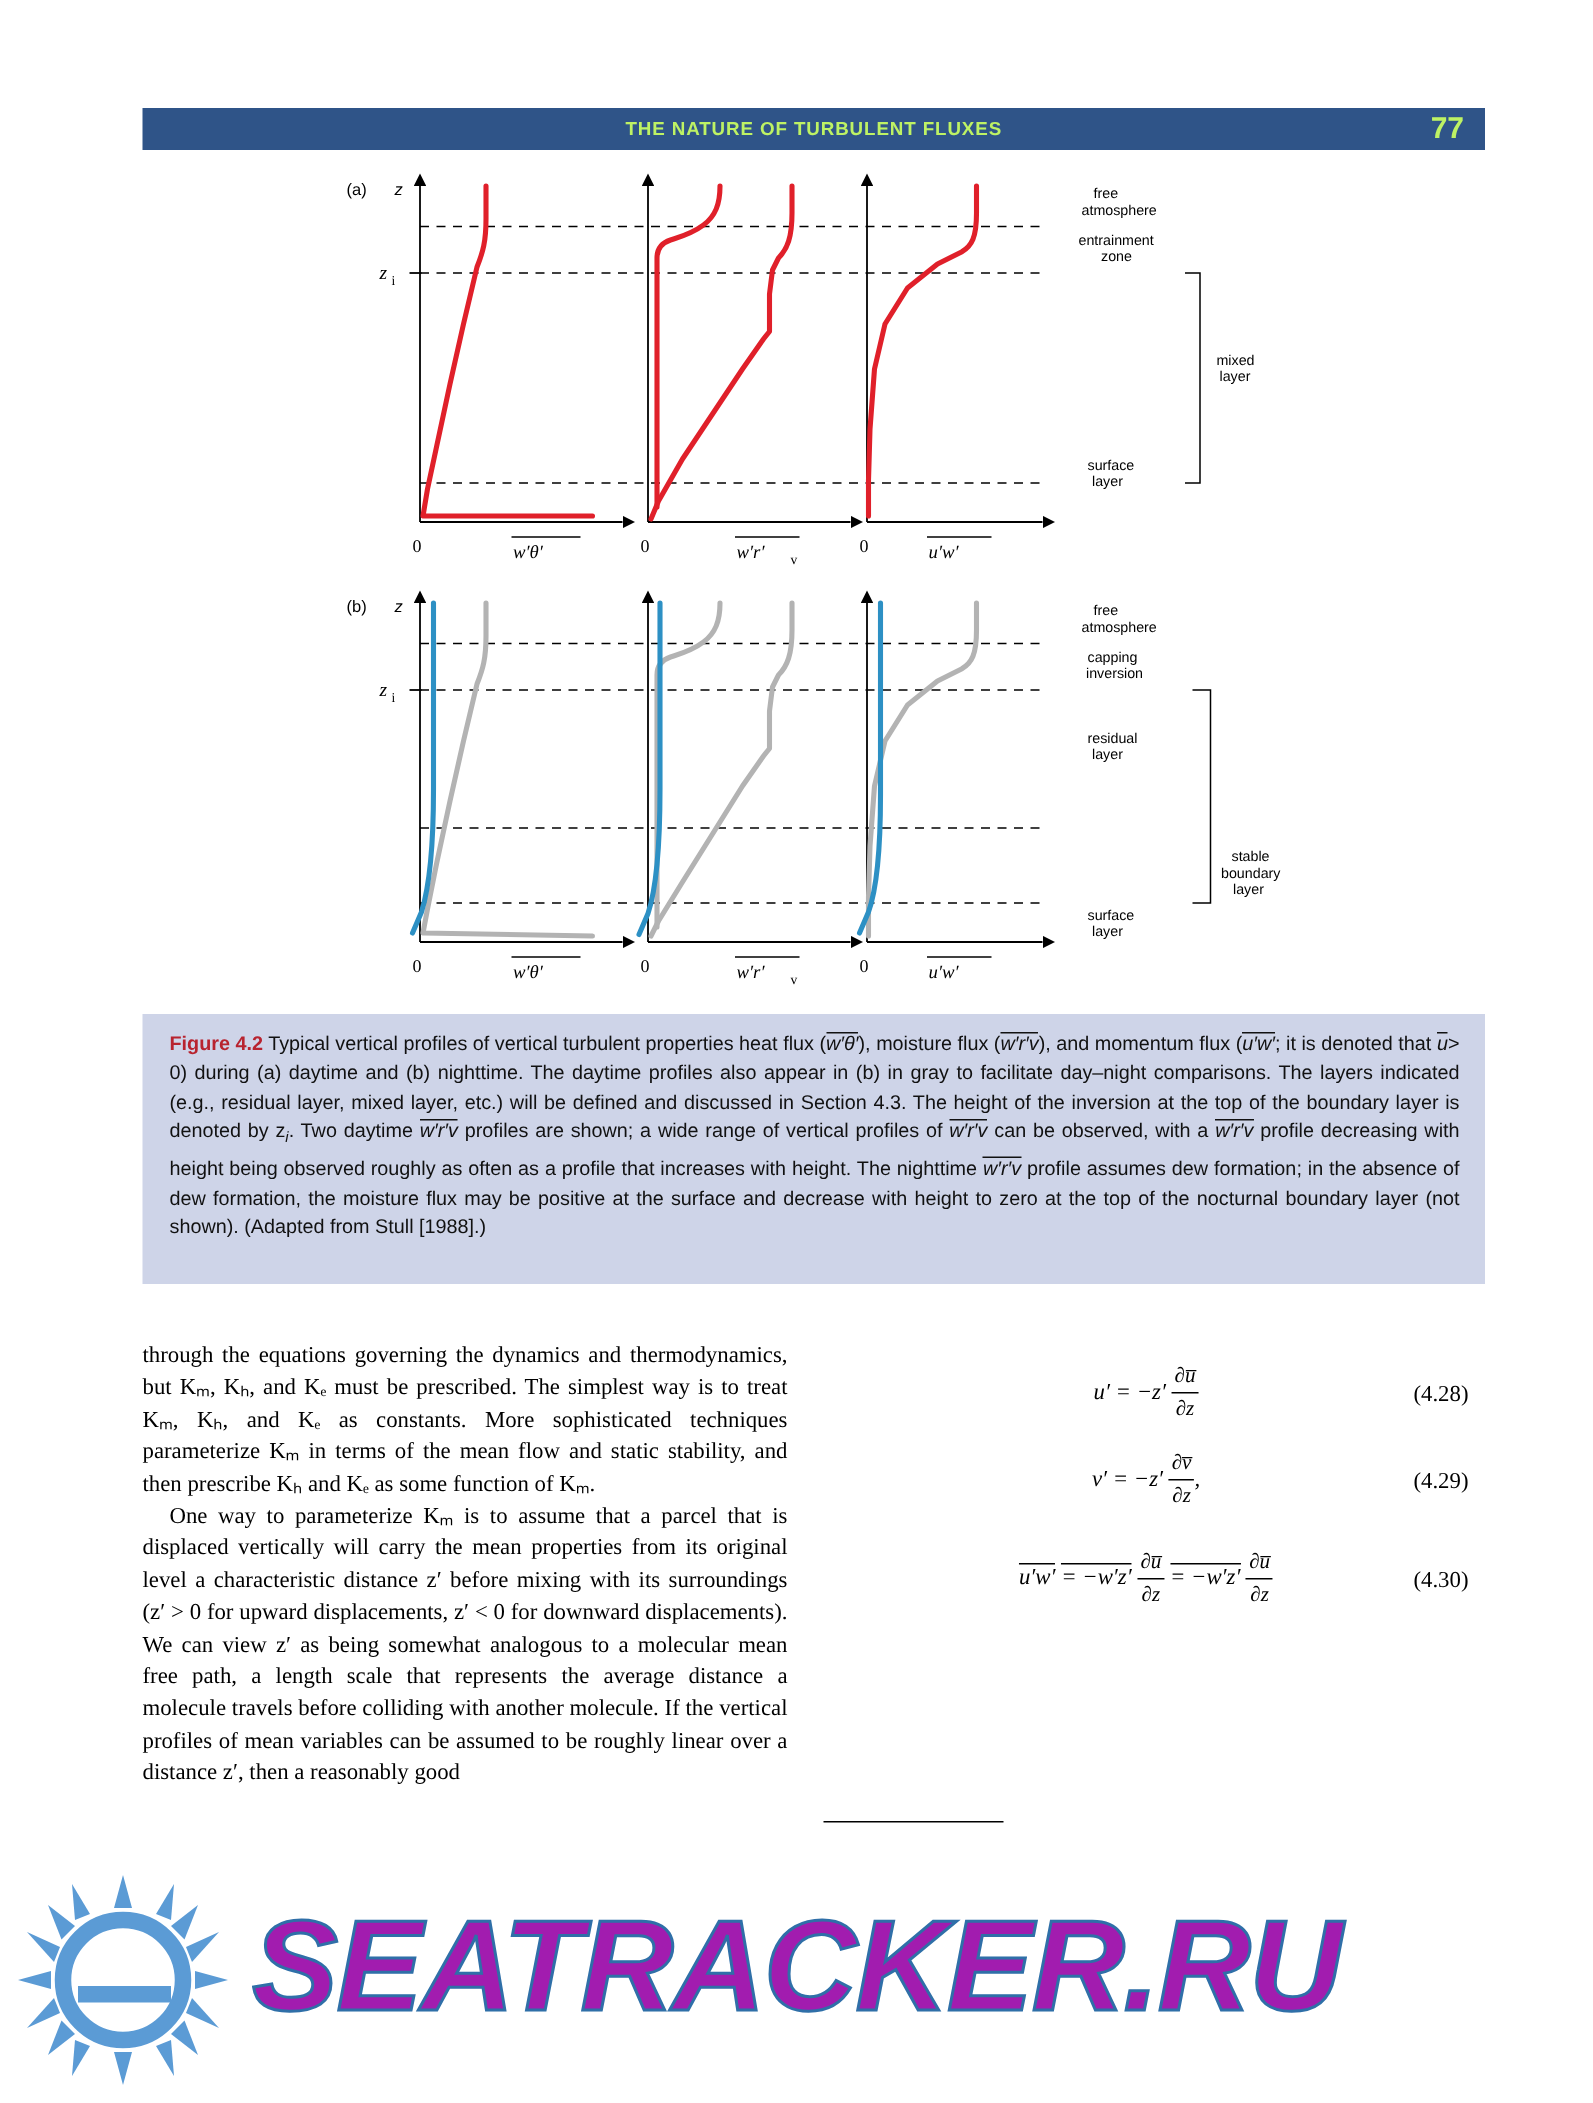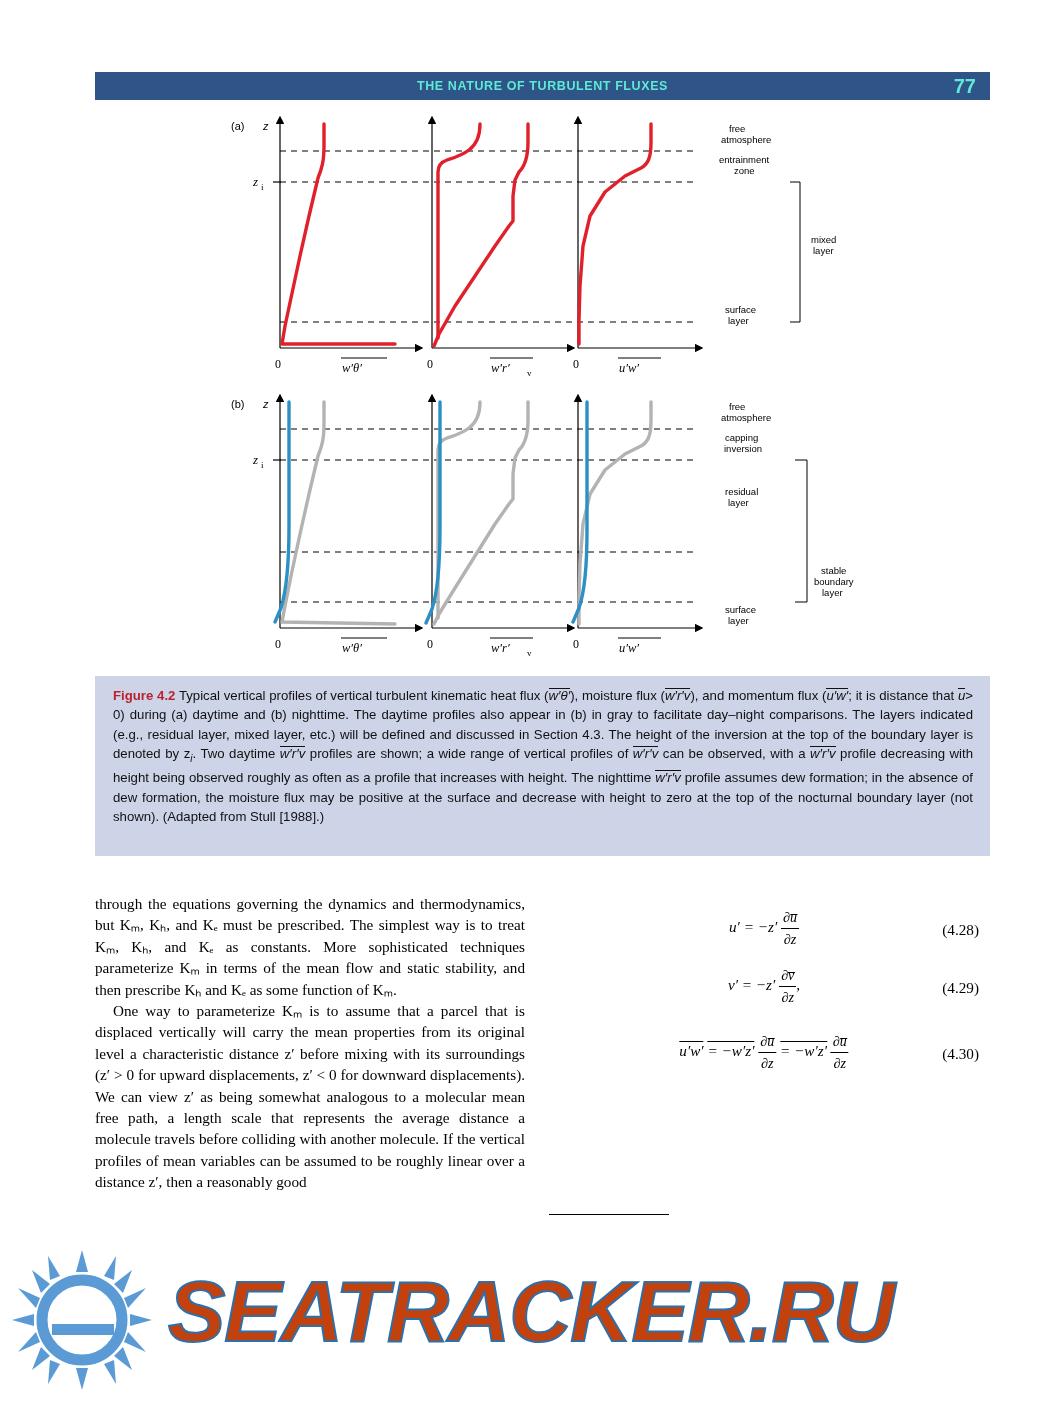--- a/index.html
+++ b/index.html
@@ -5,21 +5,21 @@
   html,body{margin:0;padding:0;}
   body{
     width:1062px;height:1402px;position:relative;background:#ffffff;
     font-family:"Liberation Serif", serif;color:#000;
   }
   .page{position:absolute;left:0;top:0;width:1062px;height:1402px;overflow:hidden;}
 
   
   .header-bar{
     position:absolute;left:95px;top:72px;width:895px;height:28px;
-    background:#2f5488;color:#5eead4;
+    background:#2f5488;color:#bef264;
     font-family:"Liberation Sans", sans-serif;
   }
   .header-title{
     position:absolute;left:0;top:0;width:895px;line-height:28px;text-align:center;
     font-size:12.5px;font-weight:bold;letter-spacing:.6px;
   }
   .header-page{
     position:absolute;right:14px;top:0;line-height:28px;font-size:20px;font-weight:bold;
   }
 
@@ -74,21 +74,21 @@
 
   
   .wm{
     position:absolute;left:0px;top:1248px;width:1062px;height:154px;
     pointer-events:none;
   }
   .wm-text{
     position:absolute;left:168px;top:14px;
     font-family:"Liberation Sans", sans-serif;
     font-size:86px;font-weight:bold;font-style:italic;
-    color:#c2410c;letter-spacing:-1px;
+    color:#a21caf;letter-spacing:-1px;
     -webkit-text-stroke:2px #2f6fa8;
   }
 </style>
 </head>
 <body>
 
 <div class="page">
 
   <div class="header-bar">
     <div class="header-title">THE NATURE OF TURBULENT FLUXES</div>
@@ -205,21 +205,21 @@
       <text x="630" y="507" font-size="9.5" font-family="Liberation Sans, sans-serif">surface</text>
       <text x="633" y="518" font-size="9.5" font-family="Liberation Sans, sans-serif">layer</text>
 
       <path d="M700,354 L712,354 L712,496 L700,496" fill="none" stroke="#000" stroke-width="1"></path>
     </svg>
   </div>
 
   <div class="caption-box">
     <div class="caption-text">
       <span class="cap-head">Figure 4.2</span>
-      <span>Typical vertical profiles of vertical turbulent kinematic heat flux (</span><span class="ital ovl">w′θ′</span><span>), moisture flux (</span><span class="ital ovl">w′r′v</span><span>), and momentum flux (</span><span class="ital ovl">u′w′</span><span>; it is distance that</span>
+      <span>Typical vertical profiles of vertical turbulent properties heat flux (</span><span class="ital ovl">w′θ′</span><span>), moisture flux (</span><span class="ital ovl">w′r′v</span><span>), and momentum flux (</span><span class="ital ovl">u′w′</span><span>; it is denoted that</span>
       <span class="ital ovl">u</span><span>&gt; 0) during (a) daytime and (b) nighttime. The daytime profiles also appear in (b) in gray to facilitate day–night comparisons. The layers indicated (e.g., residual layer, mixed layer, etc.) will be defined and discussed in Section 4.3. The height of the inversion at the top of the boundary layer is denoted by z</span><span class="ital"><sub>i</sub></span><span>. Two daytime</span>
       <span class="ital ovl">w′r′v</span>
       <span>profiles are shown; a wide range of vertical profiles of</span>
       <span class="ital ovl">w′r′v</span>
       <span>can be observed, with a</span>
       <span class="ital ovl">w′r′v</span>
       <span>profile decreasing with height being observed roughly as often as a profile that increases with height. The nighttime</span>
       <span class="ital ovl">w′r′v</span>
       <span>profile assumes dew formation; in the absence of dew formation, the moisture flux may be positive at the surface and decrease with height to zero at the top of the nocturnal boundary layer (not shown). (Adapted from Stull [1988].)</span>
     </div>

